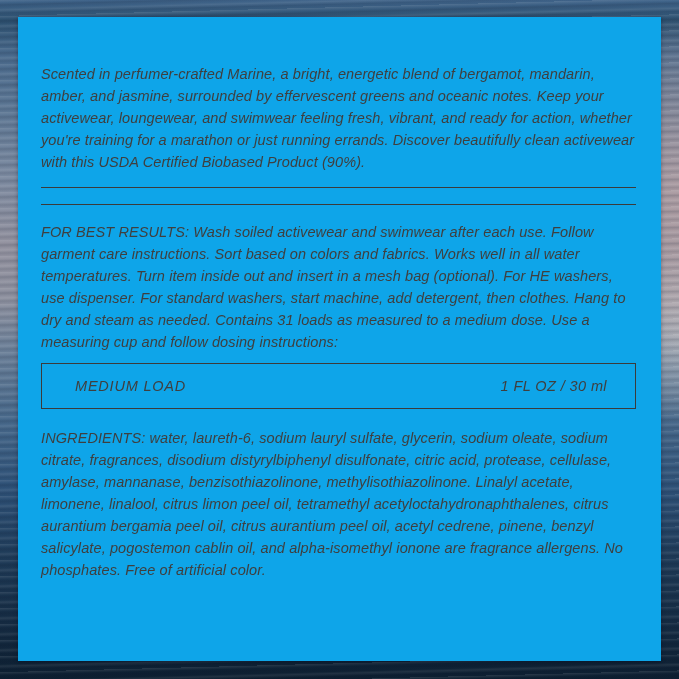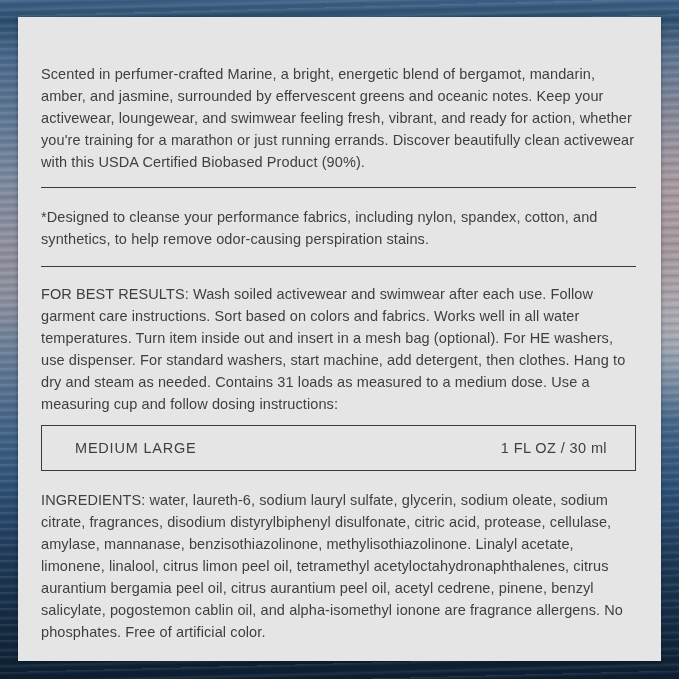--- a/index.html
+++ b/index.html
@@ -32,23 +32,24 @@
         #7c8aa0 26%, #93929f 36%, #8e919f 44%, #6a7f98 52%,
         #47688a 62%, #2e5177 72%, #1f3b58 82%, #152b42 92%, #0d1f31 100%);
   }
   .card {
     position: absolute;
     left: 18px;
     top: 17px;
     width: 643px;
     height: 644px;
     box-sizing: border-box;
-    background: #e5e5e5;
+    background: #0ea5e9;
     box-shadow: 0 1px 4px rgba(2, 10, 25, 0.35);
     padding: 46px 25px 0 23px;
+    font-style: italic;
   }
   .card p {
     margin: 0;
     font-size: 14.5px;
     line-height: 22px;
     font-weight: 300;
     color: #3f3f3f;
     letter-spacing: 0.1px;
   }
   .rule {
@@ -86,29 +87,28 @@
 
 <div class="stage">
   <div class="water-bg"></div>
 
   <div class="card">
 
     <p class="scent-desc">Scented in perfumer-crafted Marine, a bright, energetic blend of bergamot, mandarin, amber, and jasmine, surrounded by effervescent greens and oceanic notes. Keep your activewear, loungewear, and swimwear feeling fresh, vibrant, and ready for action, whether you're training for a marathon or just running errands. Discover beautifully clean activewear with this USDA Certified Biobased Product (90%).</p>
 
     <hr class="rule rule-1">
 
-    <p class="footnote">*Designed to cleanse your performance fabrics, including nylon, spandex, cotton, and synthetics, to help remove odor-causing perspiration stains.</p>
 
     <hr class="rule rule-2">
 
     <p class="best-results">FOR BEST RESULTS: Wash soiled activewear and swimwear after each use. Follow garment care instructions. Sort based on colors and fabrics. Works well in all water temperatures. Turn item inside out and insert in a mesh bag (optional). For HE washers, use dispenser. For standard washers, start machine, add detergent, then clothes. Hang to dry and steam as needed. Contains 31 loads as measured to a medium dose. Use a measuring cup and follow dosing instructions:</p>
 
     <div class="dosing-table">
       <div class="dosing-row">
-        <span class="load-label">MEDIUM LARGE</span>
+        <span class="load-label">MEDIUM LOAD</span>
         <span class="dose-value">1 FL OZ / 30 ml</span>
       </div>
     </div>
 
     <p class="ingredients">INGREDIENTS: water, laureth-6, sodium lauryl sulfate, glycerin, sodium oleate, sodium citrate, fragrances, disodium distyrylbiphenyl disulfonate, citric acid, protease, cellulase, amylase, mannanase, benzisothiazolinone, methylisothiazolinone. Linalyl acetate, limonene, linalool, citrus limon peel oil, tetramethyl acetyloctahydronaphthalenes, citrus aurantium bergamia peel oil, citrus aurantium peel oil, acetyl cedrene, pinene, benzyl salicylate, pogostemon cablin oil, and alpha-isomethyl ionone are fragrance allergens. No phosphates. Free of artificial color.</p>
 
   </div>
 </div>
 
 </body></html>

